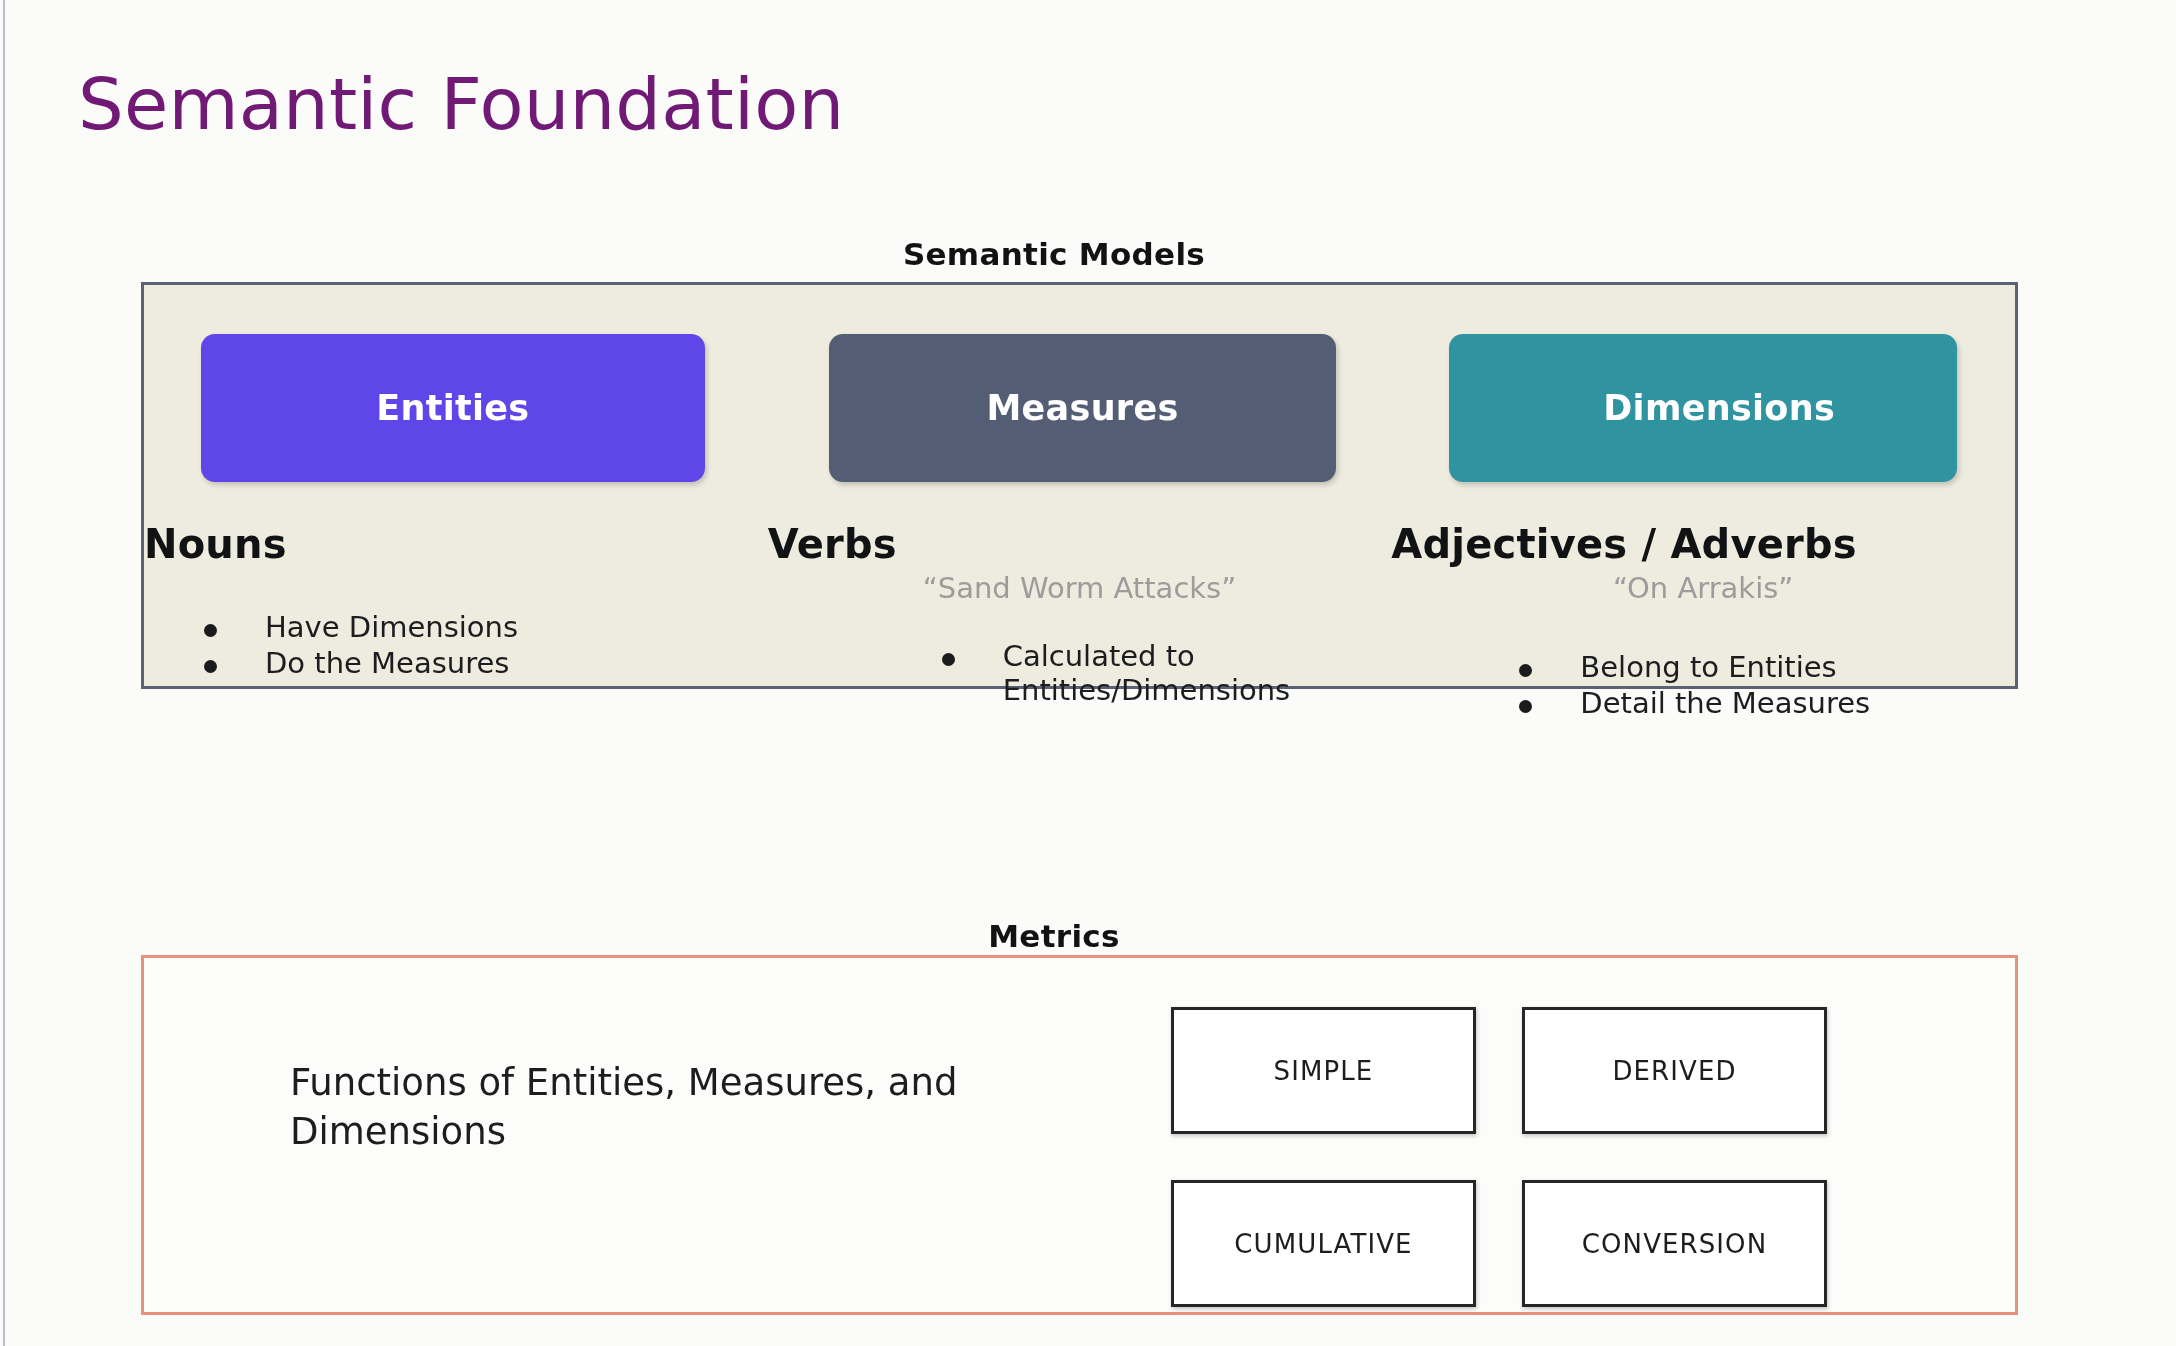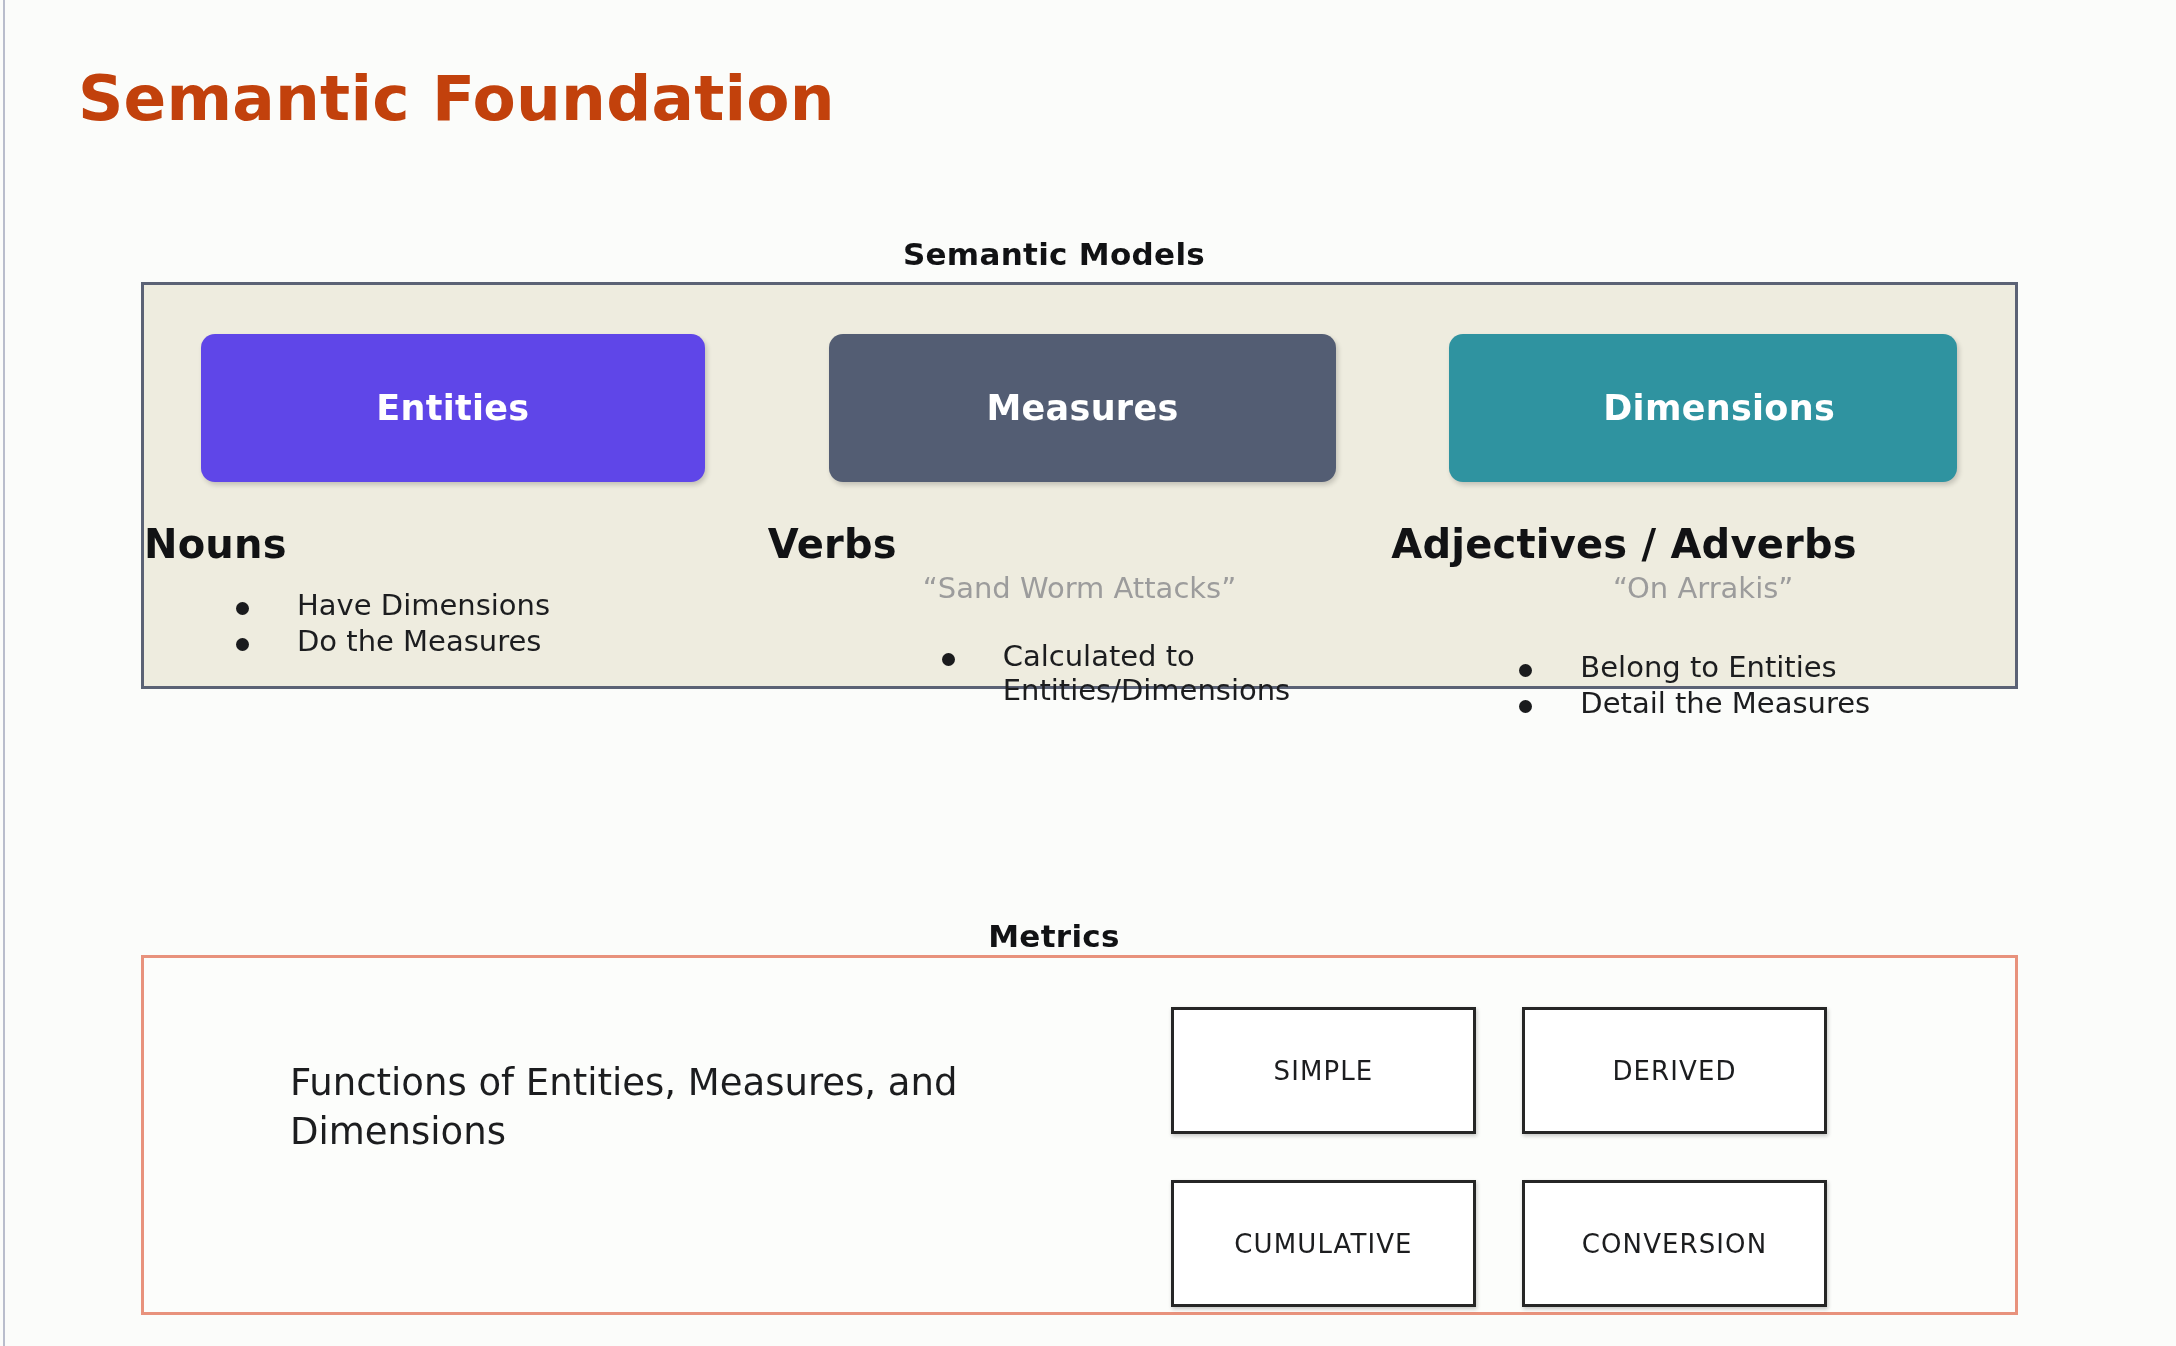--- a/index.html
+++ b/index.html
@@ -22,23 +22,23 @@
     top: 0;
     width: 2px;
     height: 1346px;
     background: #b9bdcc;
   }
 
   .slide-title {
     position: absolute;
     left: 78px;
     top: 62px;
-    font-size: 63px;
-    font-weight: 700;
-    color: #c2410c;
+    font-size: 72px;
+    font-weight: 400;
+    color: #701a75;
     letter-spacing: 0.2px;
     white-space: nowrap;
   }
 
   
   .section-label {
     position: absolute;
     font-weight: 700;
     color: #111214;
     text-align: center;
@@ -137,21 +137,21 @@
     flex: 0 0 auto;
     width: 13px;
     height: 13px;
     border-radius: 50%;
     background: #1a1b1d;
     margin-top: 14px;
     margin-right: 0;
   }
   .bullets .btxt { margin-left: 48px; }
 
-  .col-entities   .bullets { margin-top: 21px; padding-left: 92px; }
+  .col-entities   .bullets { margin-top: 43px; padding-left: 60px; }
   .col-measures   .bullets { margin-top: 34px; padding-left: 174px; }
   .col-dimensions .bullets { margin-top: 45px; padding-left: 128px; text-align: center; }
 
   
   .metrics-panel {
     position: absolute;
     left: 141px;
     top: 955px;
     width: 1877px;
     height: 360px;

